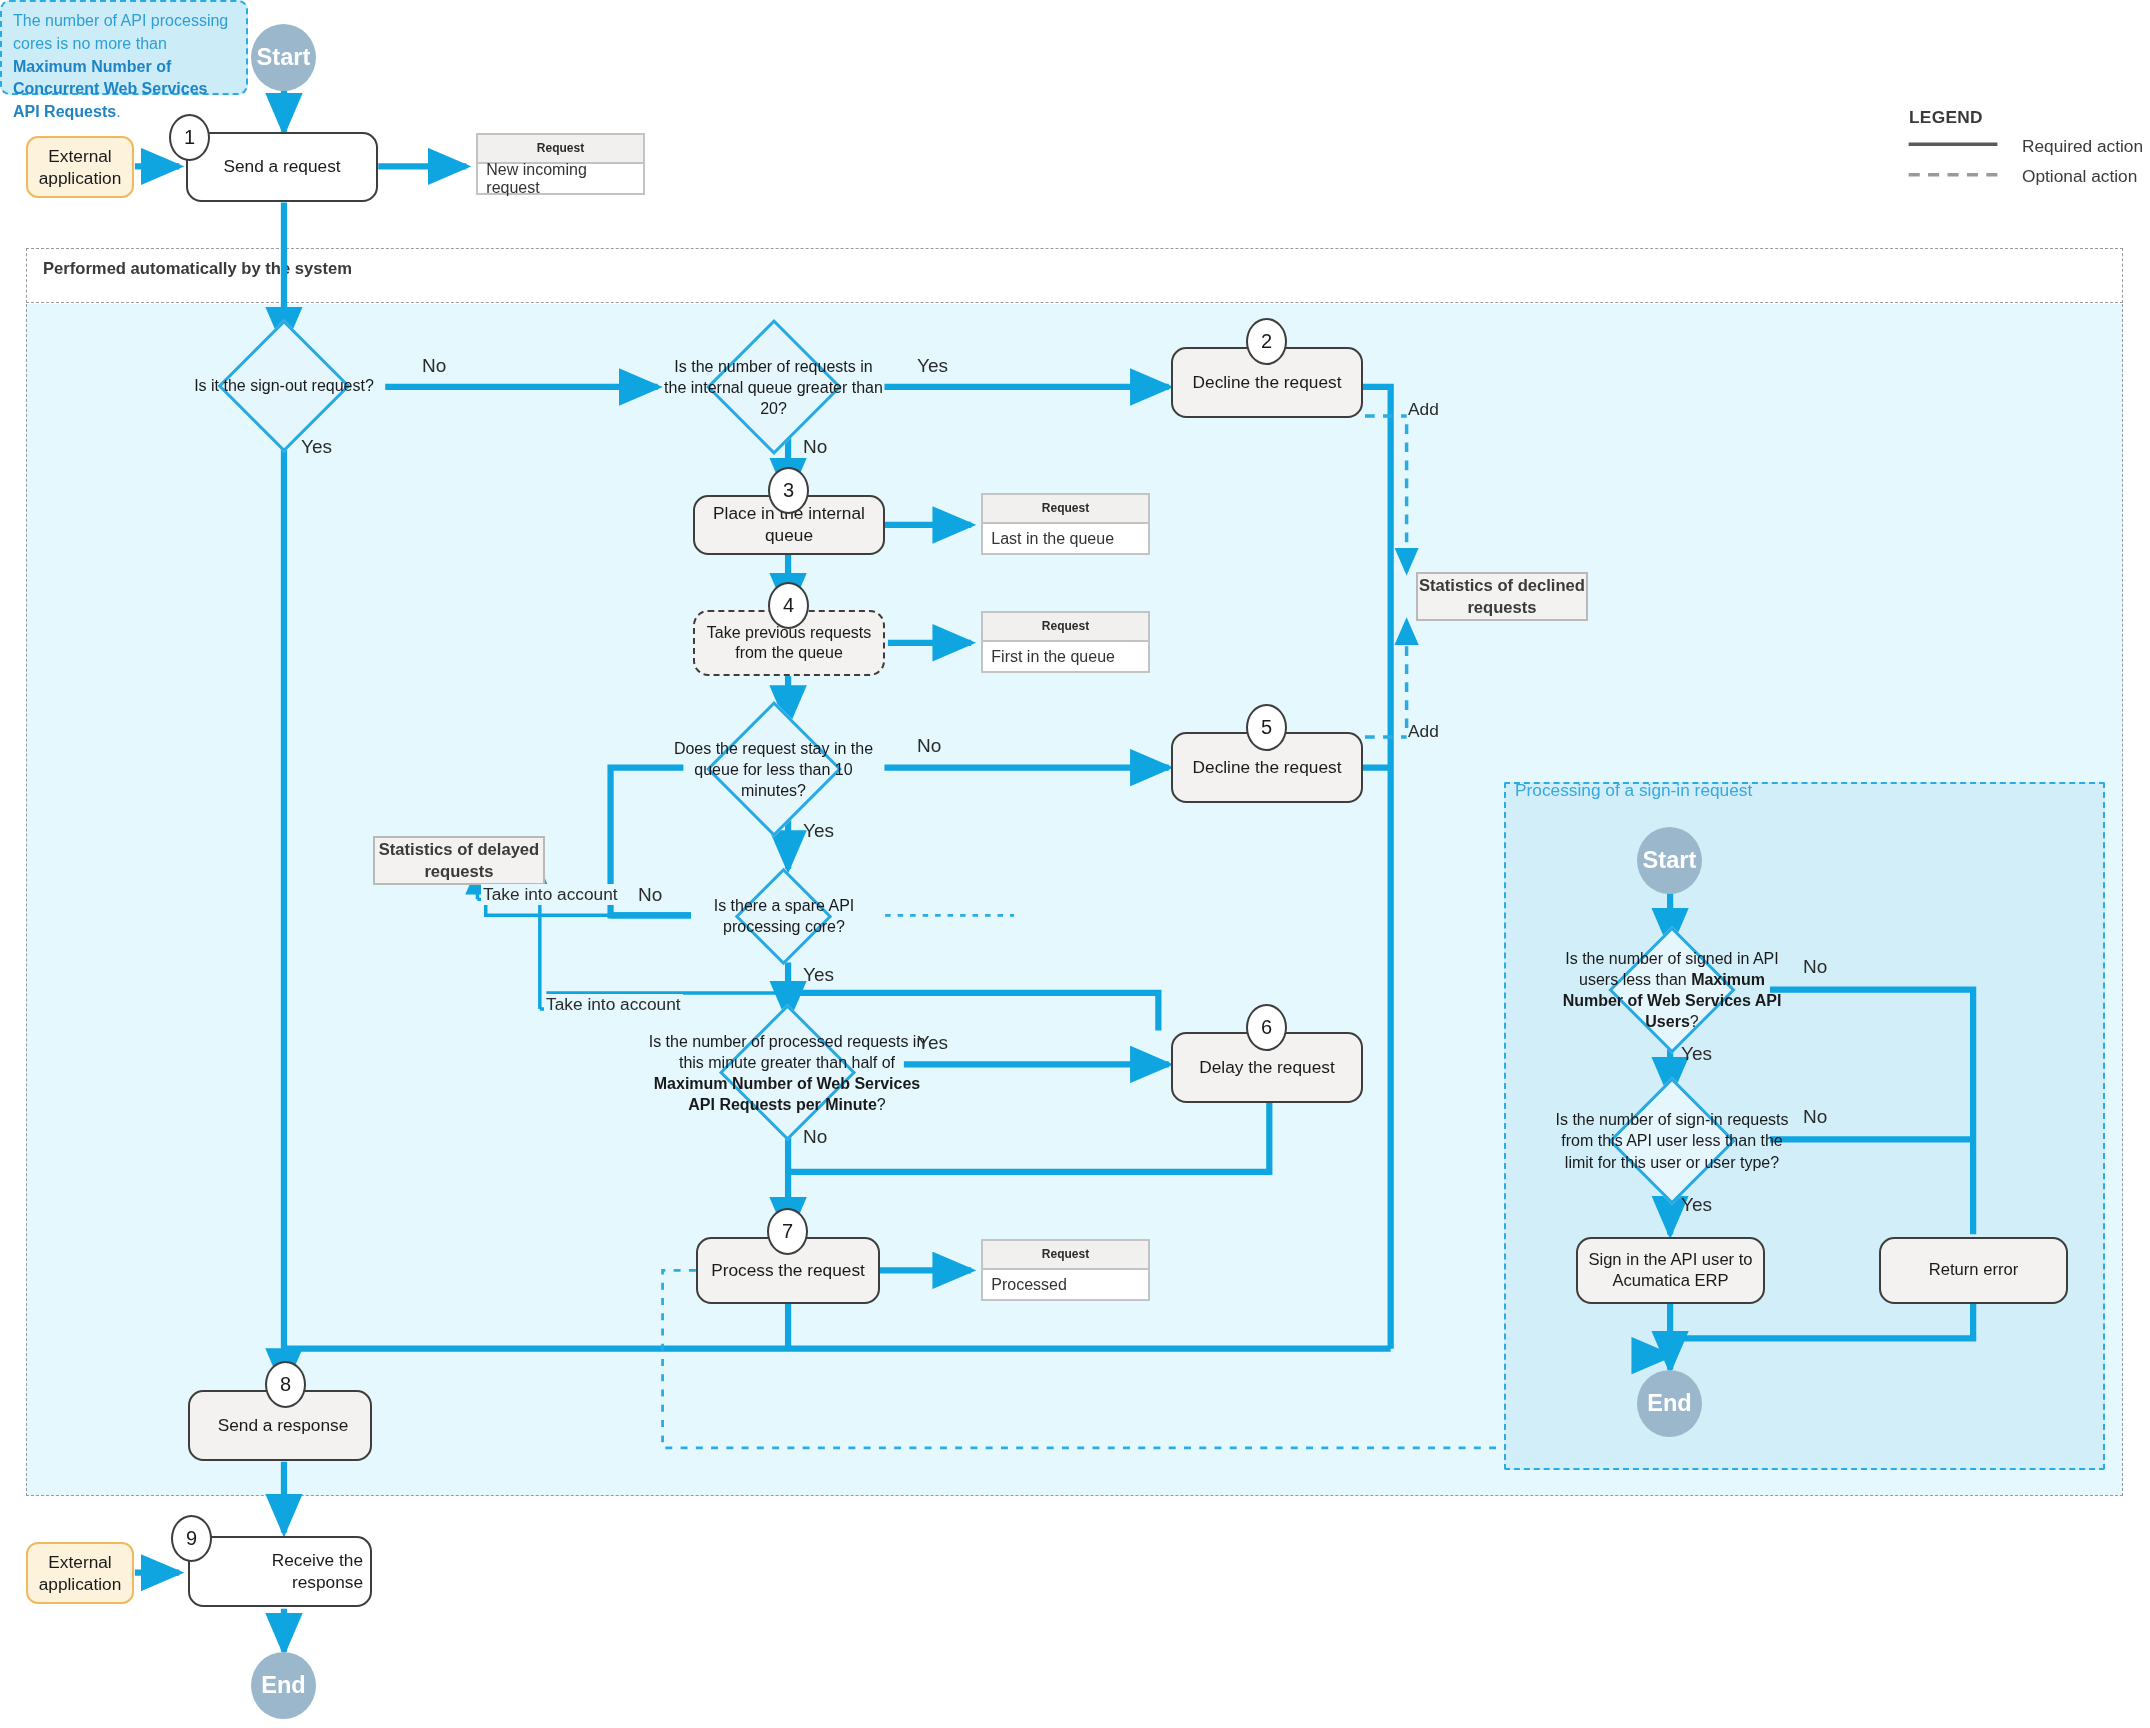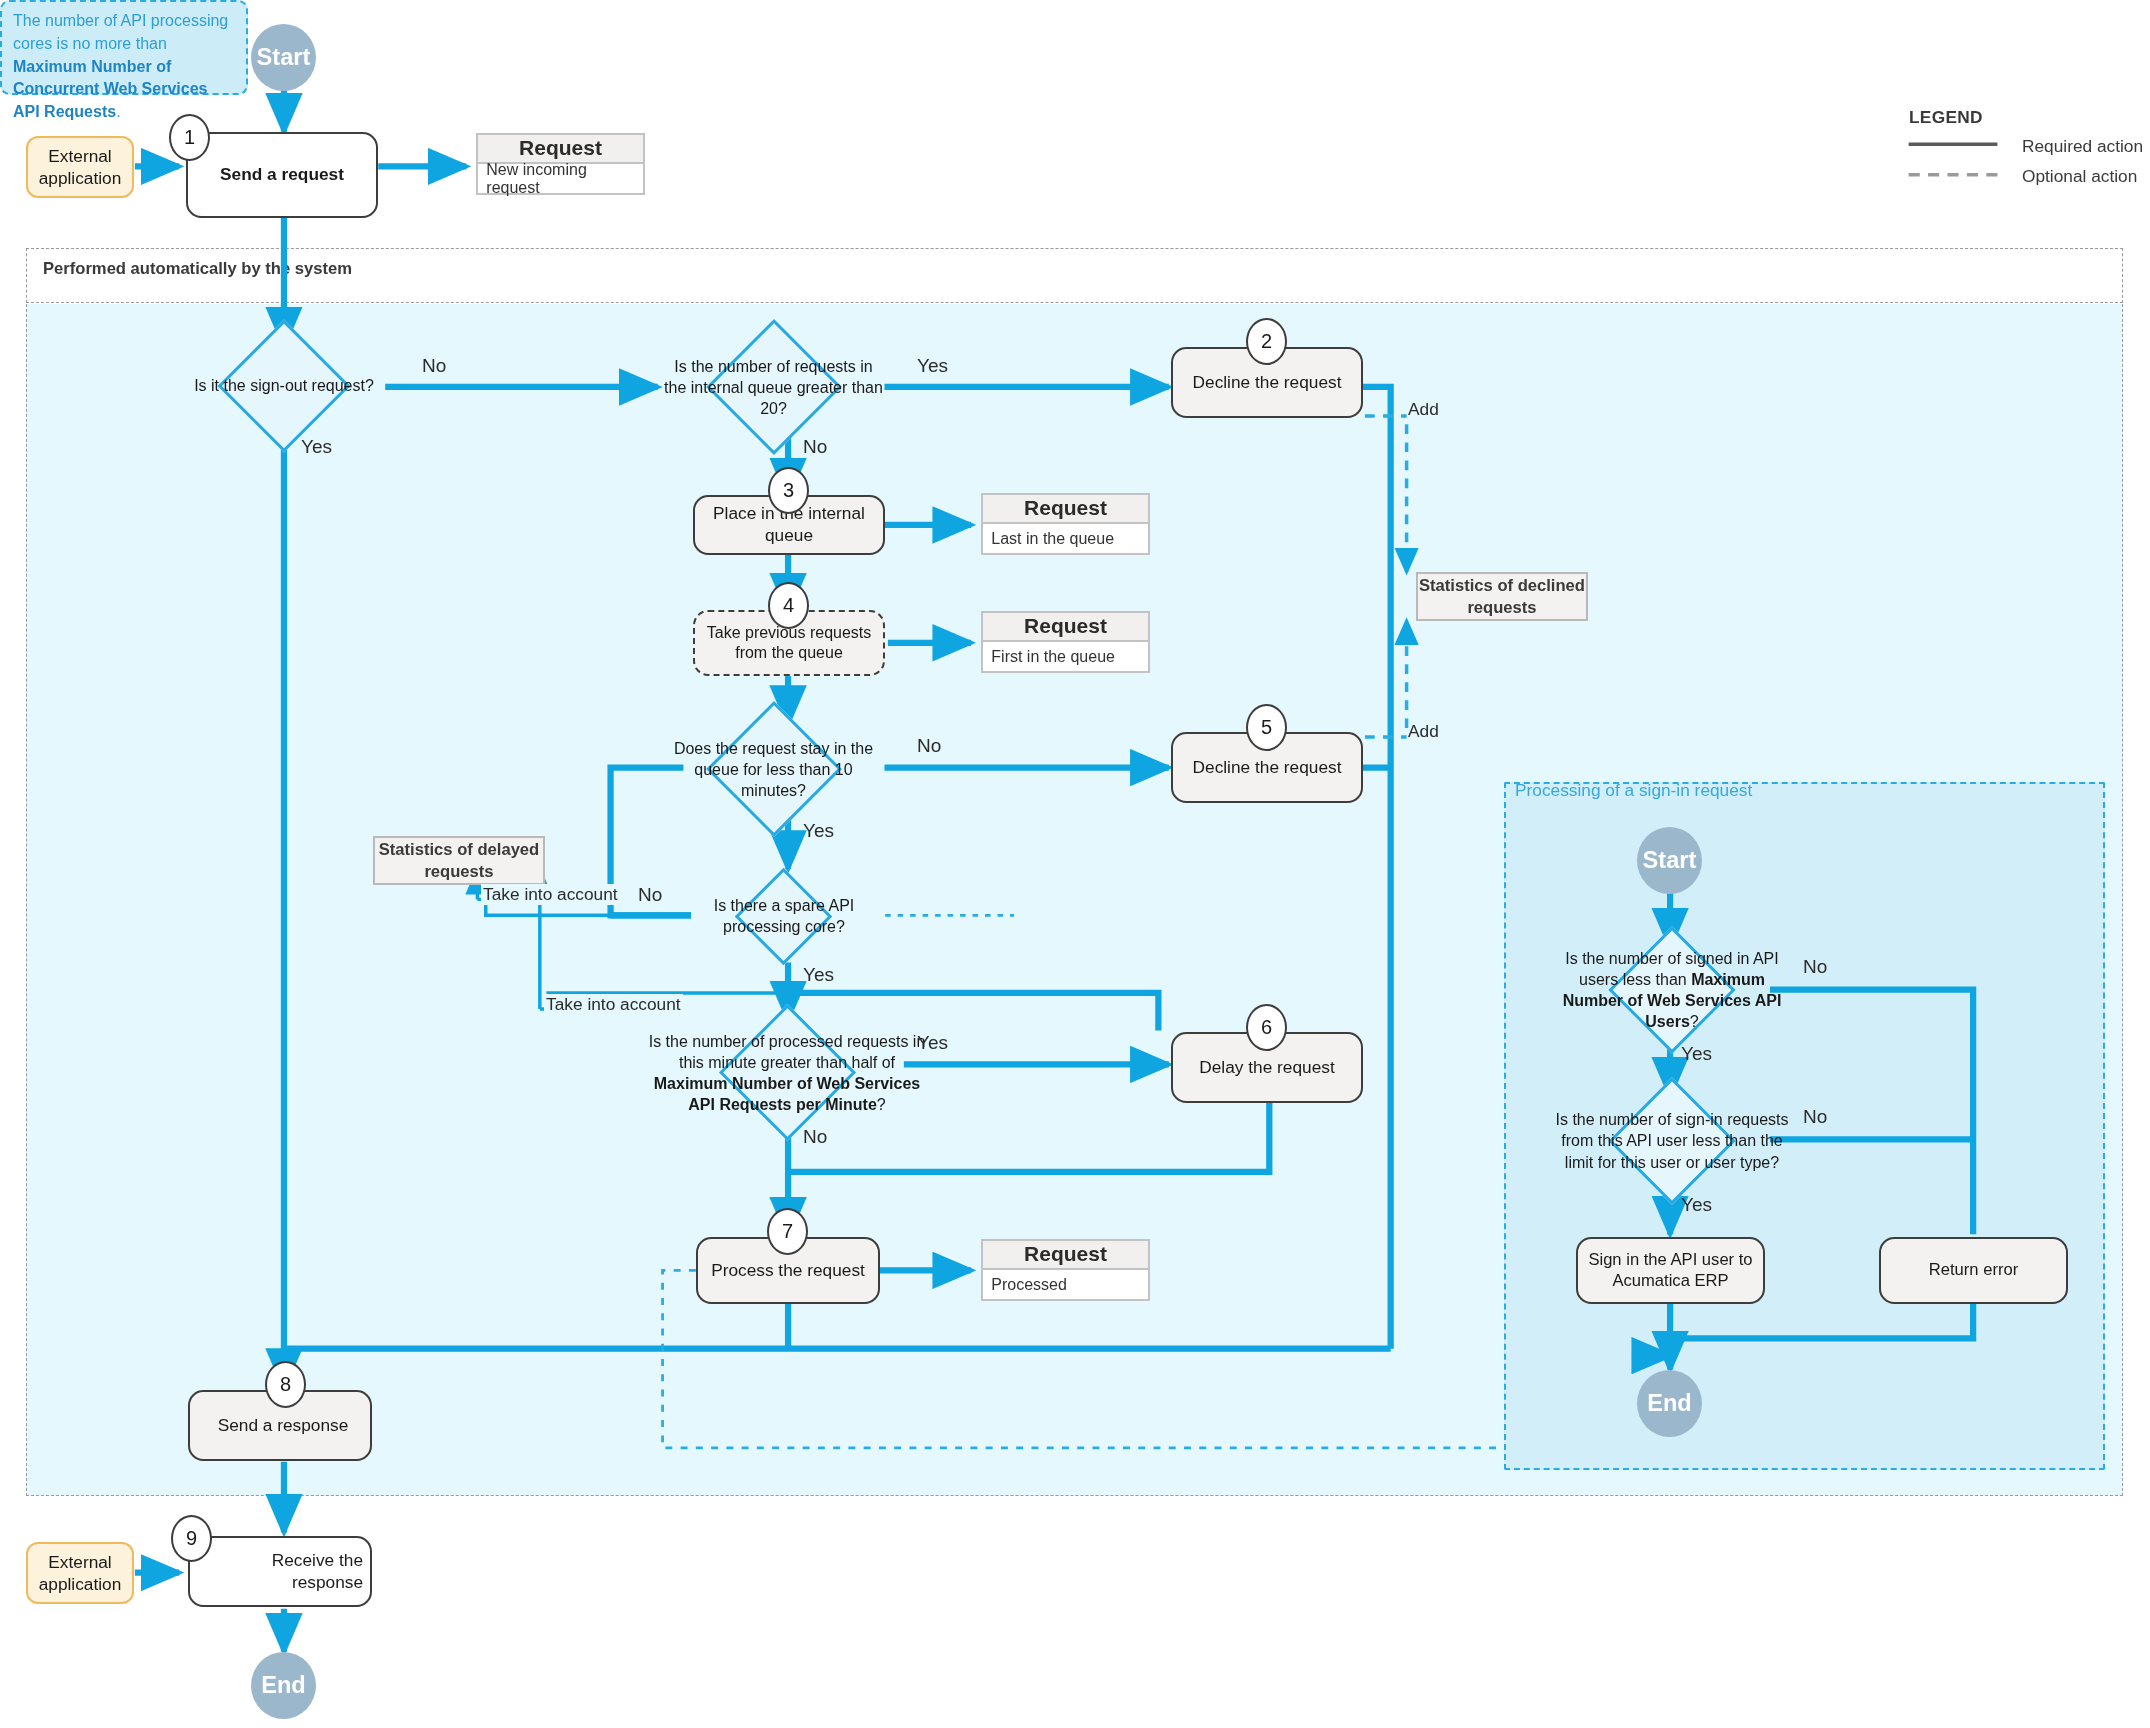--- a/index.html
+++ b/index.html
@@ -55,21 +55,21 @@
   
   .elabel{position:absolute;font-size:19px;color:#2b2b2b;white-space:nowrap;}
   .elabel.sm{font-size:17.3px;}
   .legend-title{position:absolute;font-size:17.3px;font-weight:bold;color:#3a3a3a;letter-spacing:0.3px;}
   .legend-txt{position:absolute;font-size:17.3px;color:#3a3a3a;white-space:nowrap;}
 
   
   .reqcard{position:absolute;box-sizing:border-box;border:2.1px solid #c3c3c3;background:#fff;}
   .reqcard .hd{background:#f2f0ee;border-bottom:2.1px solid #c3c3c3;height:46%;
                display:flex;align-items:center;justify-content:center;
-               font-size:21px;font-weight:bold;color:#2b2b2b;}
+               font-size:12px;font-weight:bold;color:#2b2b2b;}
   .reqcard .bd{height:54%;display:flex;align-items:center;
                padding-left:8.3px;font-size:16px;color:#333;}
 </style>
 </head>
 <body>
 
 <div id="root">
 
   <div class="region region-auto-head" style="left:26px;top:248px;width:2097px;height:55px;"></div>
   <div class="region region-auto-body" style="left:26px;top:304px;width:2097px;height:1192px;"></div>
@@ -210,21 +210,21 @@
   <div class="legend-txt" style="left:2022px;top:166px;">Optional action</div>
 
   <div class="node terminator" style="left:251px;top:23.6px;width:65px;height:67px;">Start</div>
   <div class="node terminator" style="left:251px;top:1652px;width:65px;height:67px;">End</div>
   <div class="node terminator" style="left:1637px;top:827px;width:65px;height:67px;">Start</div>
   <div class="node terminator" style="left:1637px;top:1370px;width:65px;height:67px;">End</div>
 
   <div class="node external" style="left:26px;top:136px;width:108px;height:62px;">External application</div>
   <div class="node external" style="left:26px;top:1542px;width:108px;height:62px;">External application</div>
 
-  <div class="node proc white" style="left:186px;top:132px;width:192px;height:86px;font-weight:bold;">Send a request</div>
+  <div class="node proc white" style="left:186px;top:132px;width:192px;height:70px;">Send a request</div>
   <div class="badge" style="left:169px;top:114px;">1</div>
 
   <div class="node proc" style="left:1171px;top:347px;width:192px;height:71px;">Decline the request</div>
   <div class="badge" style="left:1246px;top:318px;">2</div>
 
   <div class="node proc" style="left:693px;top:495px;width:192px;height:60px;">Place in the internal queue</div>
   <div class="badge" style="left:768px;top:467px;">3</div>
 
   <div class="node proc dashed" style="left:693px;top:610px;width:192px;height:66px;font-size:16px;">Take previous requests from the queue</div>
   <div class="badge" style="left:768px;top:582px;">4</div>

